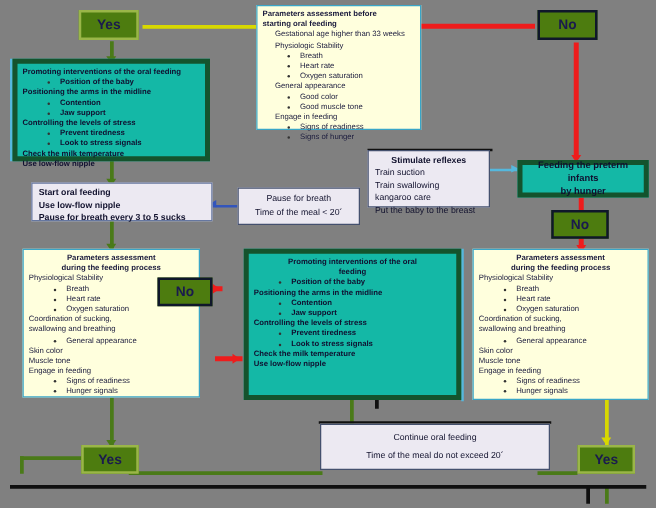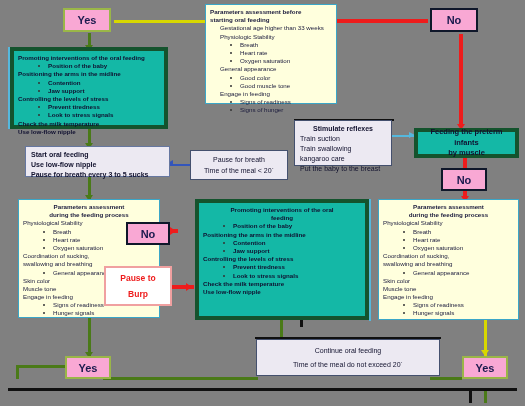--- a/index.html
+++ b/index.html
@@ -33,21 +33,21 @@
   }
   .box-lav-thin{
     background:#ece9f2;
     border:1px solid #6677a0;
     color:#12122e;
   }
 
   
   .chip{
     position:absolute;box-sizing:border-box;
-    background:#f9a8d4;
+    background:#4d7c0f;
     display:flex;align-items:center;justify-content:center;
     font-size:11px;z-index:9;
   }
   .chip-yes{border:2px solid #9ab648;color:#1a1a4e;font-weight:bold;}
   .chip-no{border:2px solid #0f172a;color:#1a1a4e;font-weight:bold;}
 
   .pause-burp{
     position:absolute;box-sizing:border-box;
     background:#ffffff;border:2px solid #f0a0a0;
     color:#ee1c1c;font-weight:bold;font-size:8.5px;
@@ -241,21 +241,21 @@
       <div>Train swallowing</div>
       <div>kangaroo care</div>
       <div>Put the baby to the breast</div>
     </div>
   </div>
 
   <div class="node box-cyan" style="left:414px;top:128px;width:105px;height:30px;">
     <div class="gavage">
       <div>
         <div>Feeding the preterm infants</div>
-        <div>by muscle</div>
+        <div>by hunger</div>
       </div>
     </div>
   </div>
 
   <div class="chip chip-no" style="left:441px;top:168px;width:46px;height:23px;">
     <span>No</span>
   </div>
 
   <div class="node box-yellow" style="left:18px;top:199px;width:142px;height:119px;">
     <div class="blk ctr">
@@ -279,24 +279,20 @@
         <li>Signs of readiness</li>
         <li>Hunger signals</li>
       </ul>
     </div>
   </div>
 
   <div class="chip chip-no" style="left:126px;top:222px;width:44px;height:23px;">
     <span>No</span>
   </div>
 
-  <div class="pause-burp" style="left:104px;top:266px;width:68px;height:40px;">
-    <span>Pause to</span>
-    <span>Burp</span>
-  </div>
 
   <div class="node box-cyan" style="left:195px;top:199px;width:174px;height:121px;">
     <div class="blk">
       <div class="hd ctr">Promoting interventions of the oral</div>
       <div class="hd ctr">feeding</div>
       <ul class="b">
         <li>Position of the baby</li>
       </ul>
       <div class="hd">Positioning the arms in the midline</div>
       <ul class="b">

